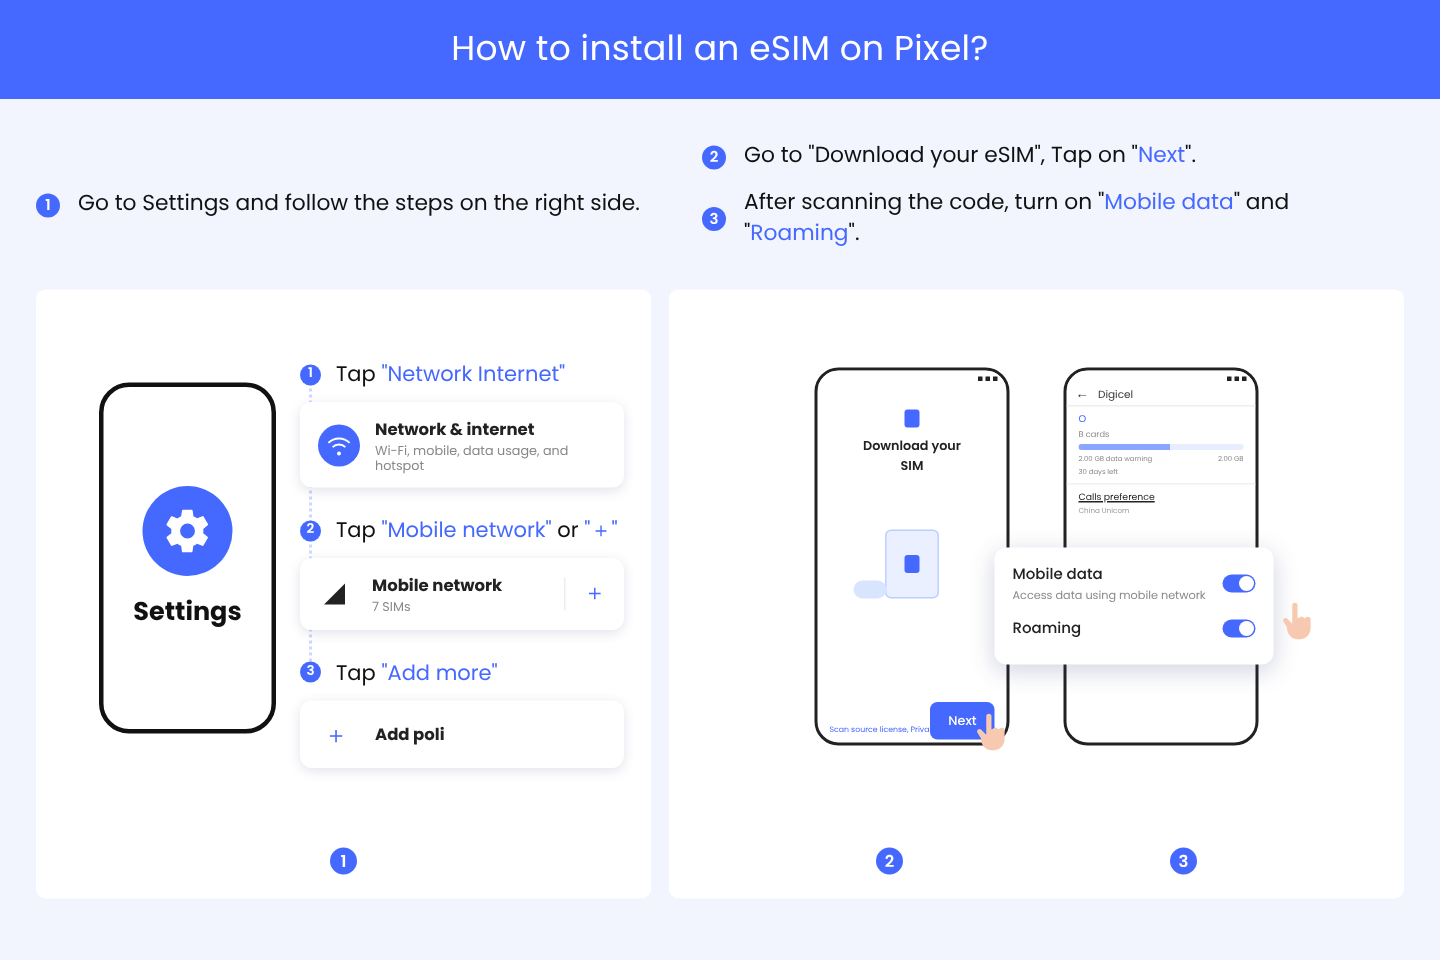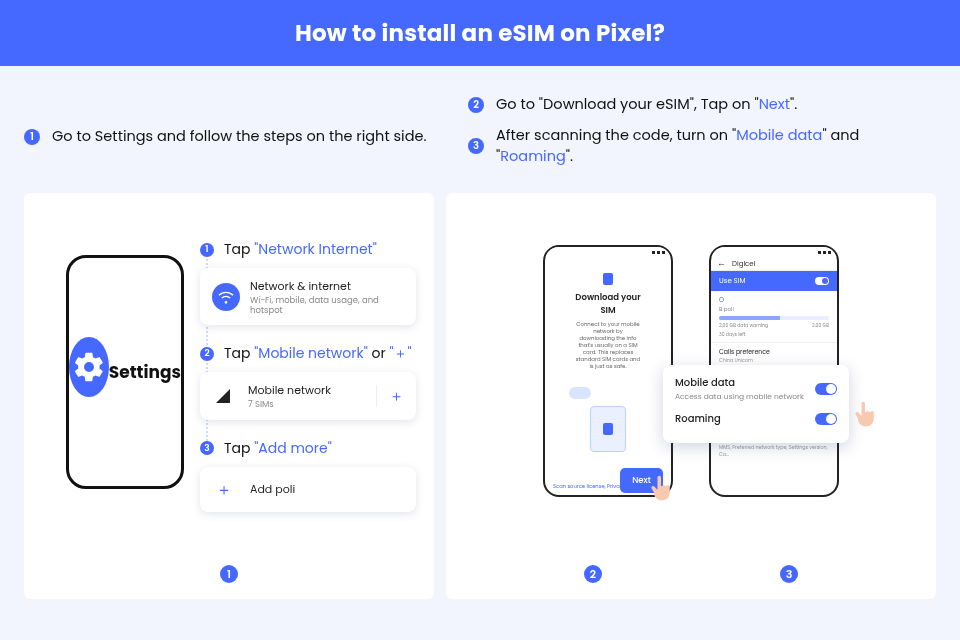--- a/index.html
+++ b/index.html
@@ -16,21 +16,21 @@
   
   header.top {
     background:#4569ff;
     height:66px;
     display:flex;
     align-items:center;
     justify-content:center;
   }
   header.top h1{
     color:#fff;
-    font-weight:700;
+    font-weight:400;
     font-size:23px;
     letter-spacing:.2px;
   }
 
   
   .instructions{
     display:flex;
     align-items:flex-start;
     padding:28px 24px 0 24px;
   }
@@ -53,21 +53,21 @@
     height:406px;
     position:relative;
   }
   .panel.left{width:410px;}
   .panel.right{flex:1;}
 
   
   .settings-phone{
     position:absolute;left:42px;top:62px;
     width:118px;height:234px;border:3px solid #111;border-radius:20px;
-    display:flex;flex-direction:row;align-items:center;justify-content:center;
+    display:flex;flex-direction:column;align-items:center;justify-content:center;
   }
   .gear-circle{
     width:60px;height:60px;border-radius:50%;background:#4569ff;
     display:flex;align-items:center;justify-content:center;margin-bottom:10px;
   }
   .settings-label{color:#111;font-weight:700;font-size:17px;}
 
   .steps-col{
     position:absolute;right:18px;top:46px;width:216px;
   }
@@ -76,21 +76,21 @@
   .step-head .num{width:14px;height:14px;border-radius:50%;background:#4569ff;color:#fff;
     font-size:9px;font-weight:600;display:flex;align-items:center;justify-content:center;margin-right:10px;}
   .step-card{
     background:#fff;border-radius:8px;box-shadow:0 2px 8px rgba(60,70,130,.15);
     padding:10px 12px;display:flex;align-items:center;
   }
   .wifi-ico{
     width:28px;height:28px;border-radius:50%;background:#4569ff;
     display:flex;align-items:center;justify-content:center;margin-right:10px;flex:0 0 28px;
   }
-  .step-card .ttl{font-size:11px;color:#222;font-weight:400;}
+  .step-card .ttl{font-size:11px;color:#222;font-weight:700;}
   .step-card .sub{font-size:8.5px;color:#888;line-height:1.2;}
   .sig-ico{width:22px;height:22px;margin-right:14px;display:flex;align-items:center;justify-content:center;}
   .plus-right{
     margin-left:auto;color:#4569ff;font-size:15px;font-weight:400;padding-left:12px;
     border-left:1px solid #eee;height:22px;display:flex;align-items:center;
   }
   .addmore-card .plus-left{color:#4569ff;font-size:16px;margin-right:18px;margin-left:4px;}
 
   .panel .footer-badge{
     position:absolute;left:50%;transform:translateX(-50%);
@@ -139,21 +139,21 @@
   .ph3 .bluebar{background:#4569ff;color:#fff;font-size:7px;padding:5px 8px;display:flex;align-items:center;justify-content:space-between;}
   .ph3 .bluebar .tog{width:14px;height:8px;border-radius:4px;background:#fff;position:relative;}
   .ph3 .bluebar .tog::after{content:"";width:6px;height:6px;border-radius:50%;background:#4569ff;position:absolute;right:1px;top:1px;}
   .ph3 .sectO{font-size:6.5px;color:#4569ff;padding:4px 8px 0;}
   .ph3 .sectSub{font-size:5.5px;color:#888;padding:0 8px 2px;}
   .ph3 .usage{padding:0 8px 4px;}
   .ph3 .usage .bar{height:4px;background:#e8eeff;border-radius:2px;overflow:hidden;}
   .ph3 .usage .bar .fill{height:100%;width:55%;background:#8aa6ff;}
   .ph3 .usage .lbls{display:flex;justify-content:space-between;font-size:4.6px;color:#888;margin-top:2px;}
   .ph3 .line-item{padding:4px 8px;border-top:1px solid #f0f0f0;}
-  .ph3 .line-item .t{font-size:6.2px;color:#222;}
+  .ph3 .line-item .t{font-size:6.2px;color:#222;text-decoration:underline;}
   .ph3 .line-item .s{font-size:4.8px;color:#999;}
 
   .popover{
     position:absolute;left:-46px;top:120px;width:186px;background:#fff;border-radius:8px;
     box-shadow:0 4px 16px rgba(50,60,120,.22);padding:10px 12px 8px;
   }
   .popover .row{display:flex;align-items:center;margin-bottom:8px;}
   .popover .txt .t{font-size:10px;color:#222;font-weight:500;}
   .popover .txt .s{font-size:7.5px;color:#888;}
   .toggle{
@@ -275,21 +275,20 @@
       <div class="ph2-wrap">
         <div class="mock ph2">
           <div class="statusbar">
               <span></span>
               <span></span>
               <span></span>
             </div>
           <div class="innerpad">
             <div class="sim-ico"></div>
             <h4>Download your SIM</h4>
-            <p class="desc">Connect to your mobile network by downloading the info that's usually on a SIM card. This replaces standard SIM cards and is just as safe.</p>
             <div class="cloud"></div>
             <div class="scanbox">
                 <div class="chip"></div>
               </div>
             <div class="learn">Scan source license, Privacy poli…</div>
             <div class="next-btn">Next</div>
           </div>
         </div>
         <div class="hand">
           <svg viewBox="0 0 32 32">
@@ -302,26 +301,22 @@
         <div class="mock ph3">
           <div class="statusbar">
               <span></span>
               <span></span>
               <span></span>
             </div>
           <div class="topbar">
             <span class="arrow">←</span>
             <span class="ttl">Digicel</span>
           </div>
-          <div class="bluebar">
-            <span>Use SIM</span>
-            <span class="tog"></span>
-          </div>
           <div class="sectO">O</div>
-          <div class="sectSub">B poli</div>
+          <div class="sectSub">B cards</div>
           <div class="usage">
             <div class="bar">
                 <div class="fill"></div>
               </div>
             <div class="lbls">
                 <span>2.00 GB data warning</span>
                 <span>2.00 GB</span>
               </div>
             <div class="lbls">
                 <span>30 days left</span>

